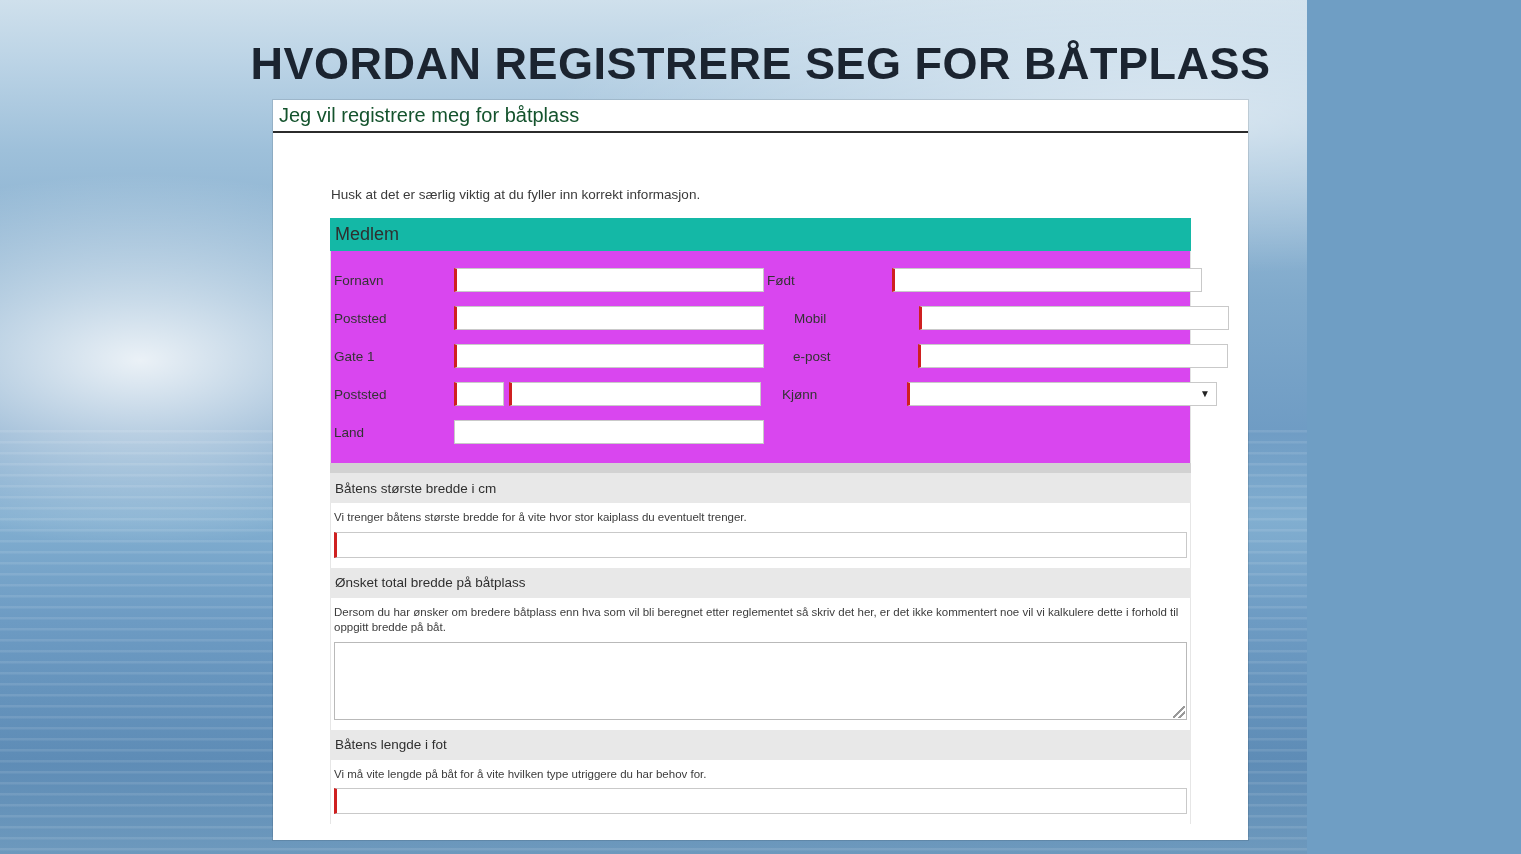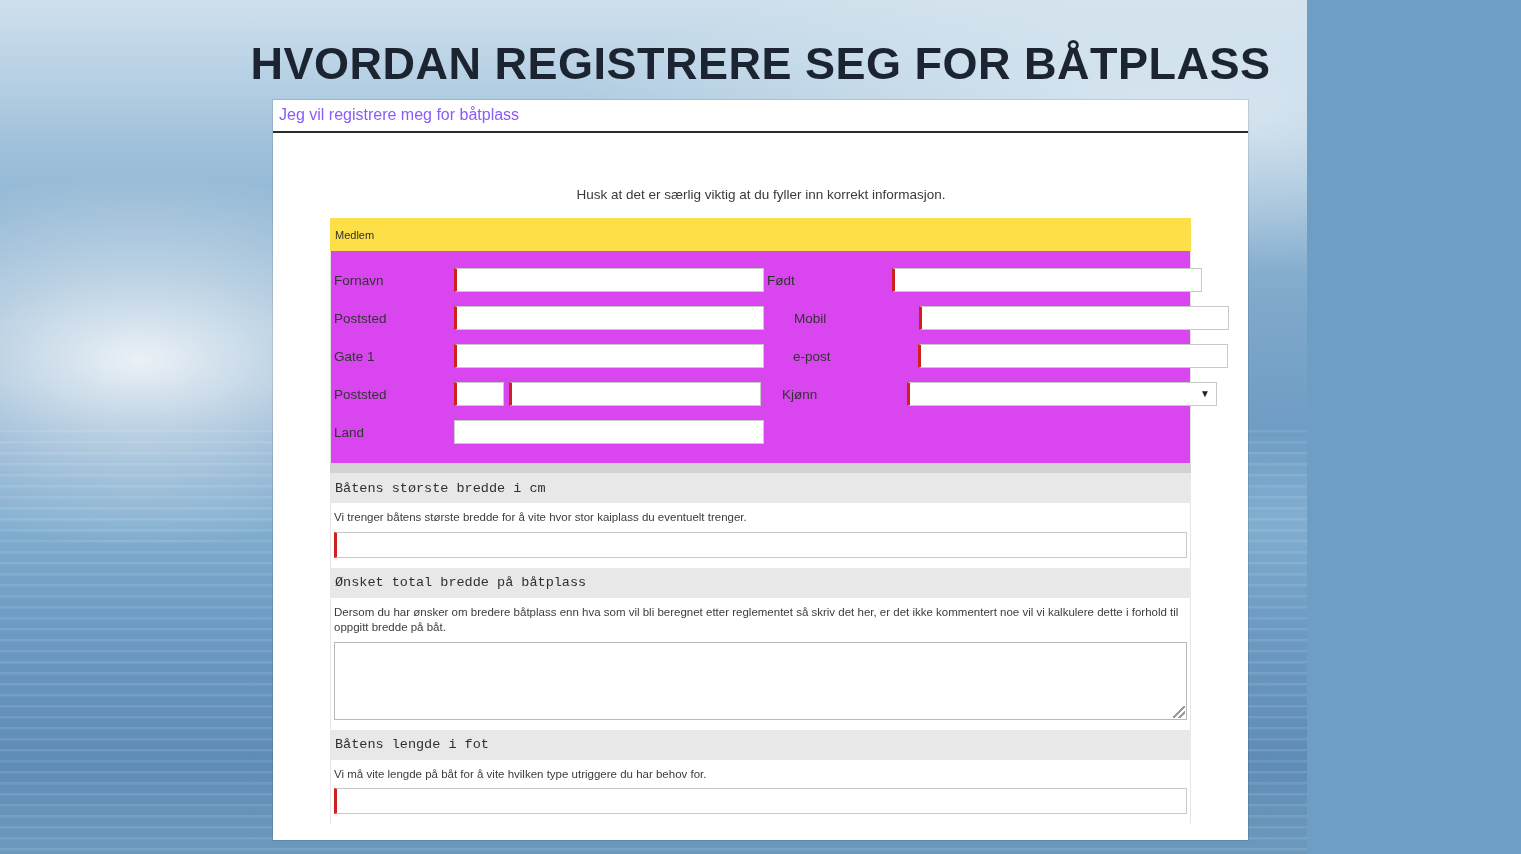--- a/index.html
+++ b/index.html
@@ -74,55 +74,53 @@
     z-index: 4;
     box-shadow: 0 0 0 1px rgba(0,0,0,0.10);
   }
   .shot-header {
     height: 33px;
     border-bottom: 2px solid #2b2b2b;
     padding-left: 6px;
     box-sizing: border-box;
   }
   .shot-header-title {
-    font-size: 16px;
-    color: #8b5cf6;
+    font-size: 20px;
+    color: #14532d;
     line-height: 30px;
   }
 
   .form-body {
     padding: 0 57px 0 57px;
     box-sizing: border-box;
   }
 
   .intro {
     font-size: 13.5px;
     color: #3a3a3a;
     margin-top: 54px;
     margin-bottom: 16px;
     margin-left: 1px;
-    text-align: center;
   }
 
   
   .section-bar {
-    background: #fde047;
+    background: #14b8a6;
     height: 33px;
     display: flex;
     align-items: center;
     padding-left: 5px;
     box-sizing: border-box;
-    font-size: 11px;
+    font-size: 18px;
     color: #2f2f2f;
   }
   .section-bar.light {
     background: #e8e8e8;
     height: 30px;
     font-size: 13.5px;
-    font-family: Liberation Mono, monospace;
   }
   .section-spacer {
     background: #d2d2d2;
     height: 10px;
   }
 
   .member-box {
     border-left: 1px solid #e2e2e2;
     border-right: 1px solid #e2e2e2;
     background: #d946ef;

